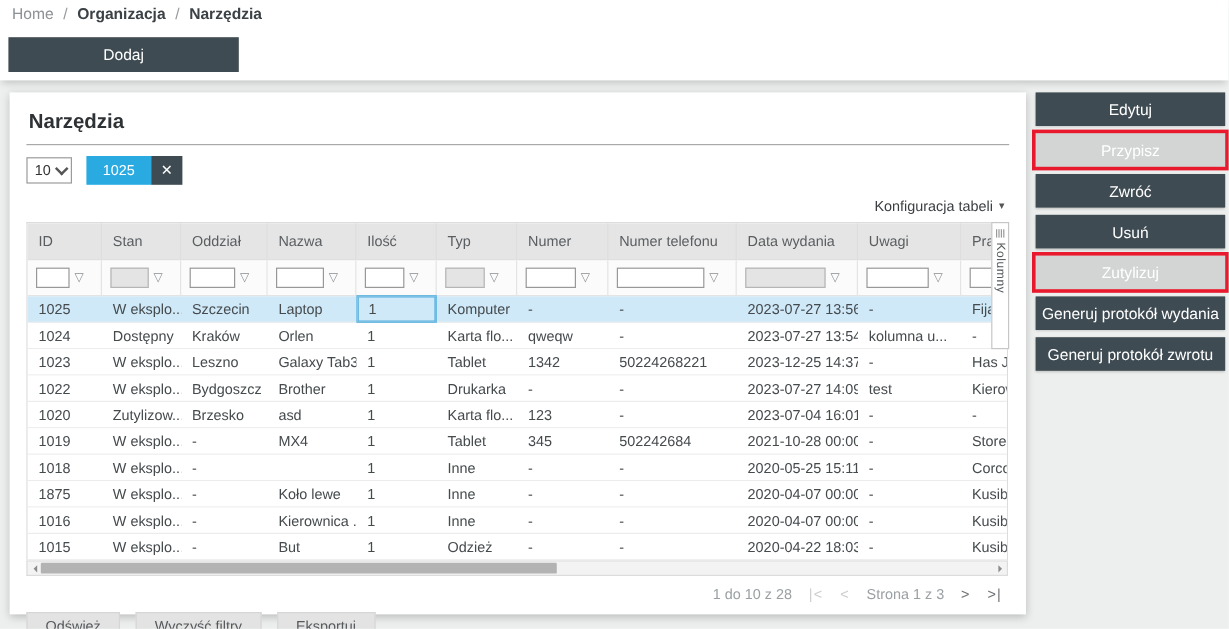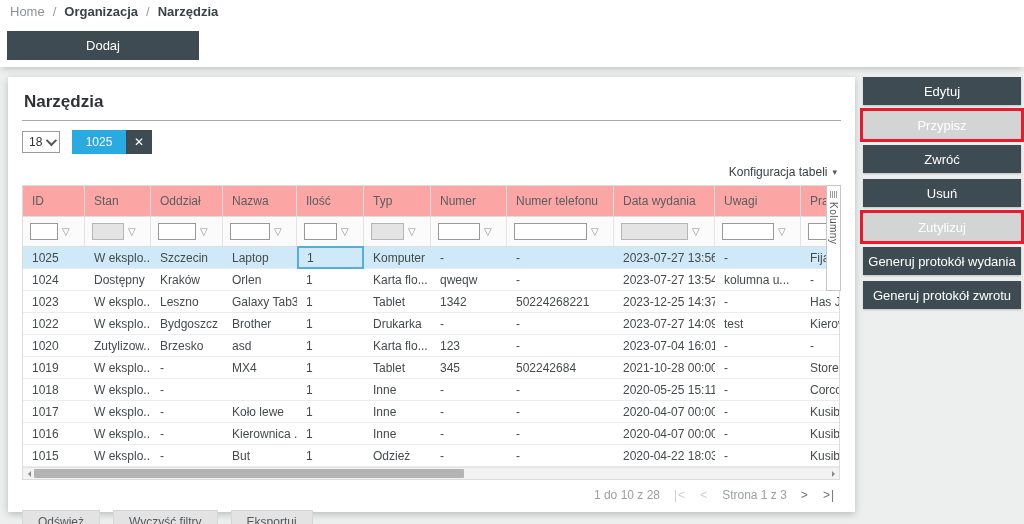--- a/index.html
+++ b/index.html
@@ -36,21 +36,21 @@
   }
   .chev{width:6px;height:6px;border-right:2px solid #555;border-bottom:2px solid #555;transform:rotate(45deg) translateY(-2px);}
   .chip{display:flex;height:24px;cursor:pointer;}
   .chip-value{background:#29abe2;color:#fff;font-size:12px;display:flex;align-items:center;justify-content:center;width:54px;}
   .chip-x{background:#3f4b52;color:#fff;width:26px;display:flex;align-items:center;justify-content:center;font-size:12px;font-weight:bold;}
   .config-row{display:flex;justify-content:flex-end;align-items:center;gap:5px;margin:10px 4px 6px 0;font-size:12px;color:#3b3f42;height:15px;}
   .config-row .caret{font-size:9px;color:#555;}
   
   .tbl-wrap{position:relative;width:818px;}
   .tbl{width:818px;overflow:hidden;border:1px solid #dcdcdc;border-bottom:none;box-sizing:border-box;}
-  .thead-row{display:flex;height:30px;background:#fca5a5;border-bottom:1px solid #dedede;width:830px;}
+  .thead-row{display:flex;height:30px;background:#e5e5e5;border-bottom:1px solid #dedede;width:830px;}
   .th{box-sizing:border-box;padding:0 0 0 9px;display:flex;align-items:center;font-size:12px;color:#5a5e61;
       border-right:1px solid #dedede;white-space:nowrap;overflow:hidden;flex:none;cursor:pointer;}
   .filter-row{display:flex;height:29px;background:#fbfbfb;border-bottom:1px solid #dedede;width:830px;}
   .fcell{box-sizing:border-box;display:flex;align-items:center;gap:4px;padding-left:7px;border-right:1px solid #e4e4e4;flex:none;}
   .finput{height:15px;border:1px solid #989898;background:#fff;padding:0 2px;font-size:11px;outline:none;flex:none;}
   .finput.gray{background:#e4e4e4;border-color:#b5b5b5;pointer-events:none;}
   .ficon{font-size:10px;color:#8a8f92;line-height:1;cursor:pointer;}
   .tbody{width:830px;}
   .trow{display:flex;height:21px;border-bottom:1px solid #ececec;background:#fff;cursor:pointer;width:830px;}
   .trow.selected{background:#cfe9f8;}
@@ -104,21 +104,21 @@
     </div>
   <div class="add-btn">Dodaj</div>
 </div>
 
 <div class="panel">
   <div class="panel-title">Narzędzia</div>
   <hr class="title-rule">
 
   <div class="controls-row">
     <div class="page-size">
-      <span>18</span>
+      <span>10</span>
       <span class="chev"></span>
     </div>
     <div class="chip">
       <span class="chip-value">1025</span>
       <span class="chip-x">✕</span>
     </div>
   </div>
 
   <div class="config-row">
     <span>Konfiguracja tabeli</span>
@@ -271,21 +271,21 @@
             <div class="tcell" style="width: 74px; margin-top: 48px;">przedmiot</div>
             <div class="tcell" style="width: 67px;">1</div>
             <div class="tcell" style="width: 67px;">Inne</div>
             <div class="tcell" style="width: 76px;">-</div>
             <div class="tcell" style="width: 107px;">-</div>
             <div class="tcell" style="width: 101px;">2020-05-25 15:11</div>
             <div class="tcell" style="width: 86px;">-</div>
             <div class="tcell" style="width: 52px;">Corco</div>
           </div>
           <div class="trow">
-            <div class="tcell" style="width: 62px;">1017</div>
+            <div class="tcell" style="width: 62px;">1875</div>
             <div class="tcell" style="width: 66px;">W eksplo...</div>
             <div class="tcell" style="width: 72px;">-</div>
             <div class="tcell" style="width: 74px;">Koło lewe</div>
             <div class="tcell" style="width: 67px;">1</div>
             <div class="tcell" style="width: 67px;">Inne</div>
             <div class="tcell" style="width: 76px;">-</div>
             <div class="tcell" style="width: 107px;">-</div>
             <div class="tcell" style="width: 101px;">2020-04-07 00:00</div>
             <div class="tcell" style="width: 86px;">-</div>
             <div class="tcell" style="width: 52px;">Kusib</div>

